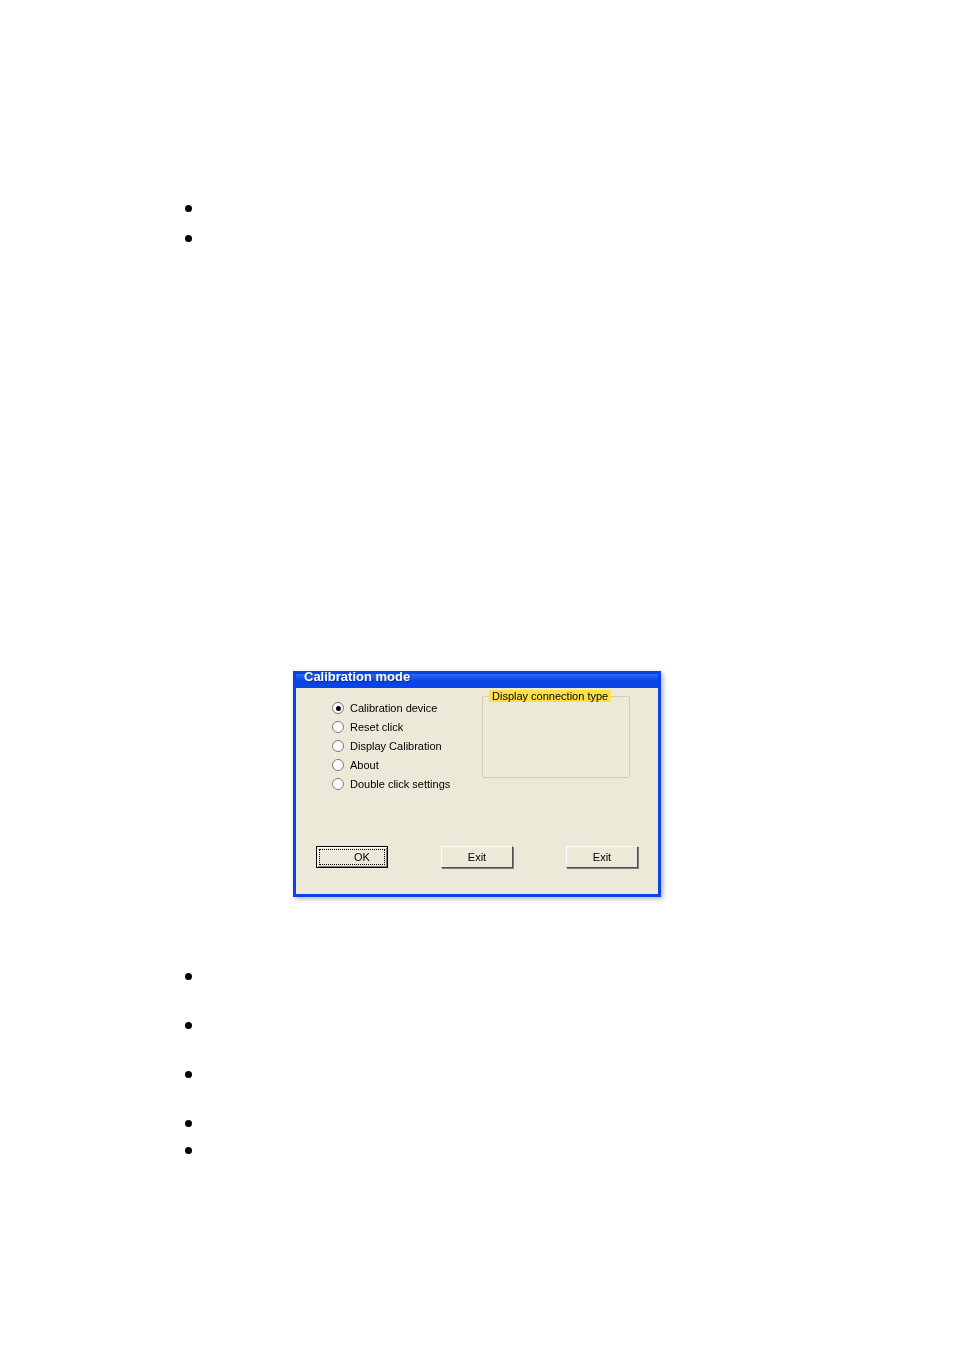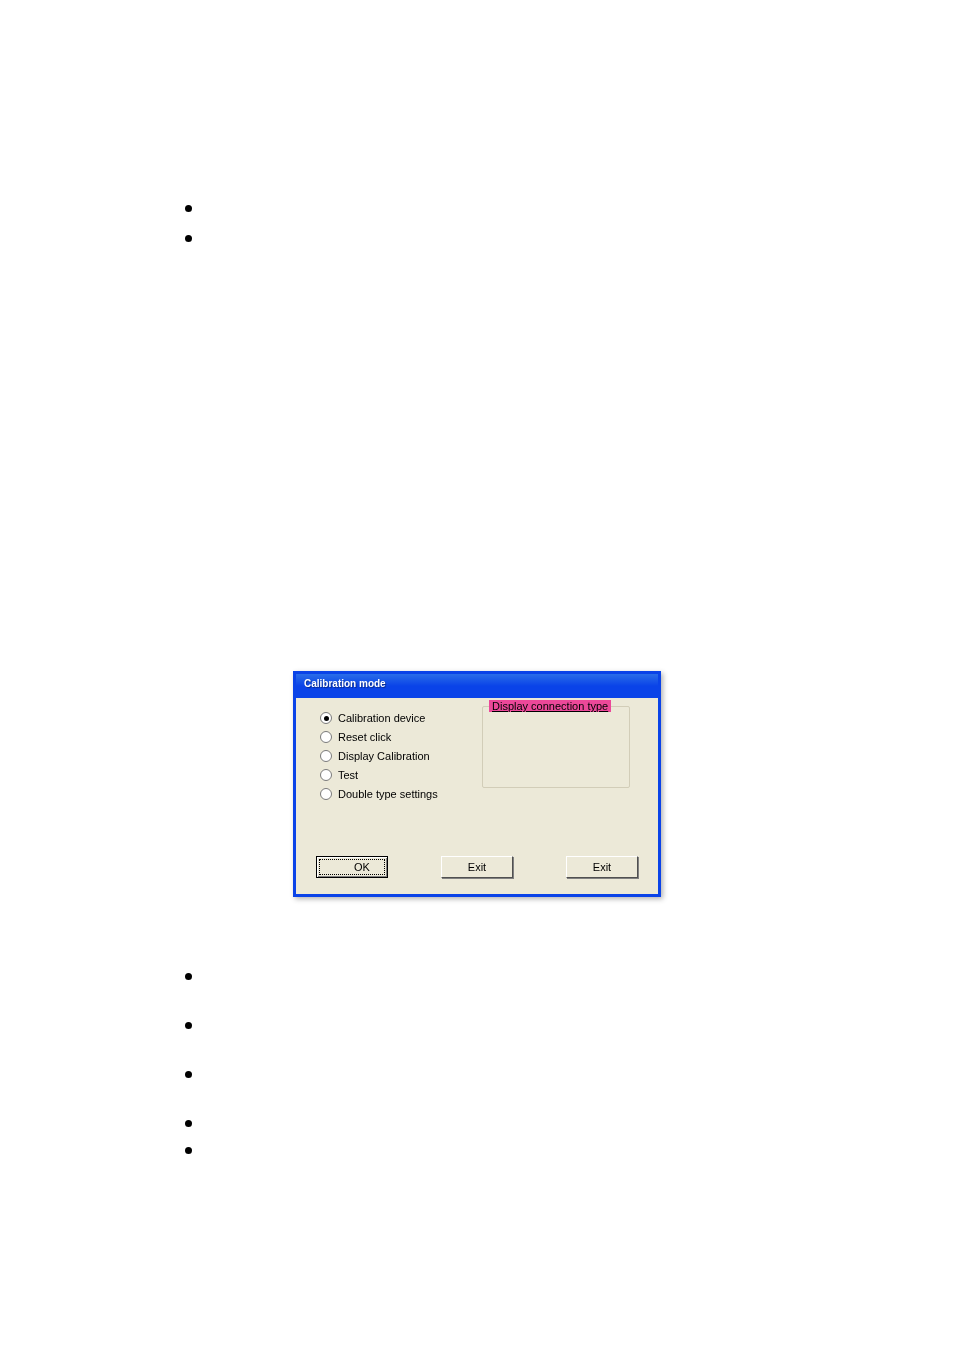--- a/index.html
+++ b/index.html
@@ -43,39 +43,39 @@
       position: absolute;
       top: 671px;
       left: 293px;
       width: 368px;
       height: 226px;
       border: 3px solid #0a43e8;
       background: #ece9d8;
       box-shadow: 2px 2px 5px rgba(0,0,0,0.3);
     }
     .titlebar {
-      height: 24px;
+      height: 14px;
       background: linear-gradient(to bottom, #2a6de8 0%, #0a43e8 50%, #0a43e8 100%);
       color: #ffffff;
       font-weight: bold;
-      font-size: 10px;
+      font-size: 13px;
       padding: 4px 8px;
       display: flex;
-      align-items: flex-start;
+      align-items: flex-end;
       text-shadow: 1px 1px 1px rgba(0,0,0,0.4);
     }
     .dialog-body {
       padding: 12px 18px;
       position: relative;
       height: calc(100% - 26px);
     }
     .radio-group-main {
       position: absolute;
       top: 14px;
-      left: 24px;
+      left: 36px;
     }
     .radio-item {
       display: flex;
       align-items: center;
       margin-bottom: 7px;
       cursor: pointer;
     }
     .radio-circle {
       width: 12px;
       height: 12px;
@@ -111,24 +111,23 @@
       left: 186px;
       width: 148px;
       height: 82px;
       border: 1px solid #d2cdb8;
       border-radius: 2px;
     }
     .groupbox-title {
       position: absolute;
       top: -7px;
       left: 6px;
-      background: #ec4899;
+      background: #fde047;
       padding: 0 3px;
       color: #000;
-      text-decoration: underline;
     }
     .groupbox-content {
       padding: 14px 12px;
     }
     .button-row {
       position: absolute;
       bottom: 14px;
       left: 20px;
       right: 20px;
       display: flex;
@@ -181,25 +180,25 @@
       <div class="radio-item">
         <span class="radio-circle"></span>
         <span class="radio-label">Reset click</span>
       </div>
       <div class="radio-item">
         <span class="radio-circle"></span>
         <span class="radio-label">Display Calibration</span>
       </div>
       <div class="radio-item">
         <span class="radio-circle"></span>
-        <span class="radio-label">Test</span>
-      </div>
-      <div class="radio-item">
-        <span class="radio-circle"></span>
-        <span class="radio-label">Double type settings</span>
+        <span class="radio-label">About</span>
+      </div>
+      <div class="radio-item">
+        <span class="radio-circle"></span>
+        <span class="radio-label">Double click settings</span>
       </div>
     </div>
 
     <div class="groupbox">
       <div class="groupbox-title">Display connection type</div>
     </div>
 
     <div class="button-row">
       <button class="win-button default">OK</button>
       <button class="win-button">Exit</button>

